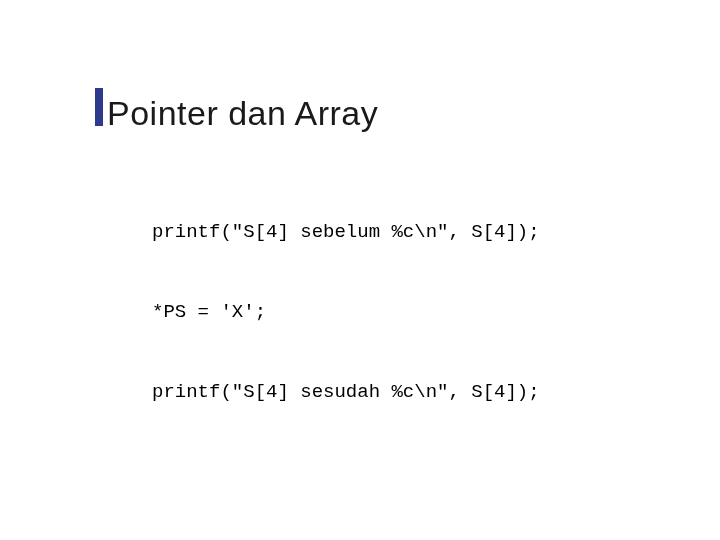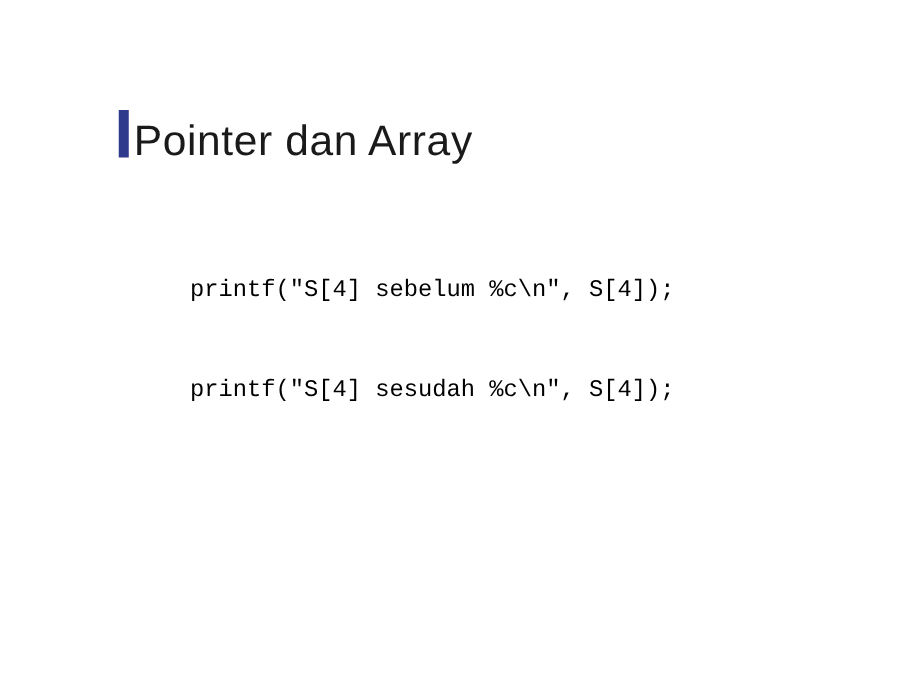--- a/index.html
+++ b/index.html
@@ -62,20 +62,21 @@
 
 <div class="slide">
 
   <div class="title-wrap">
     <div class="accent"></div>
     <div class="title">Pointer dan Array</div>
   </div>
 
   <div class="code-block">
     <div class="code-line">     printf("S[4] sebelum %c\n", S[4]);</div>
+    <div class="code-line">     *PS = 'X';</div>
     <div class="code-line">     printf("S[4] sesudah %c\n", S[4]);</div>
     
     
     
     
   </div>
 
 </div>
 
 </body></html>

